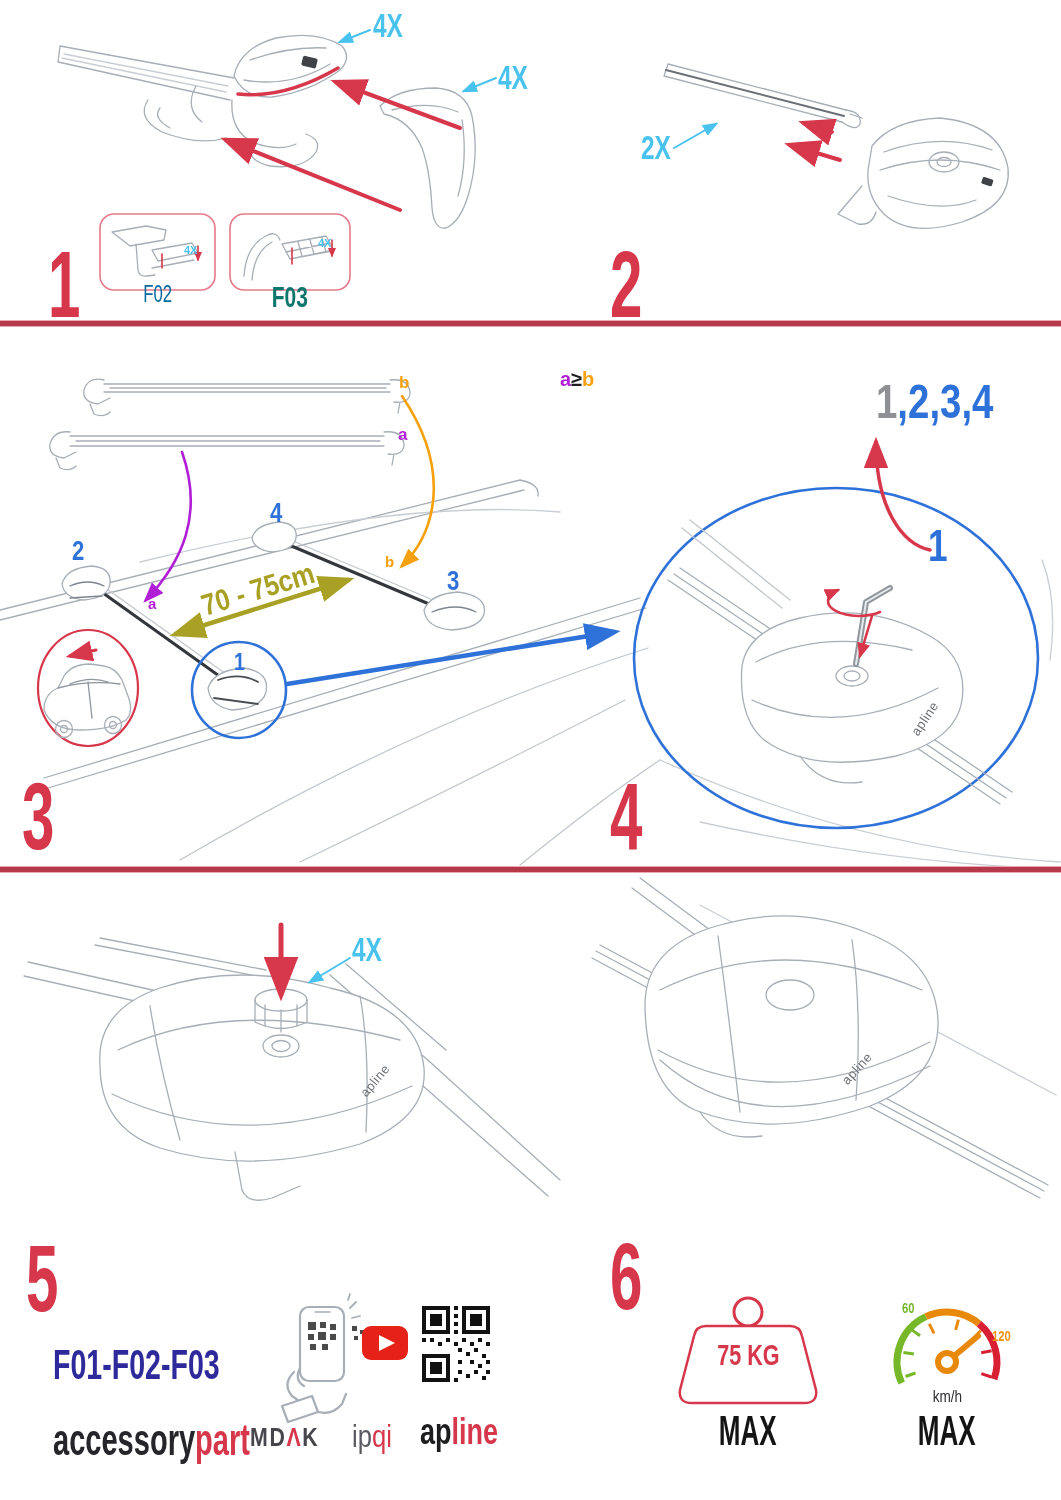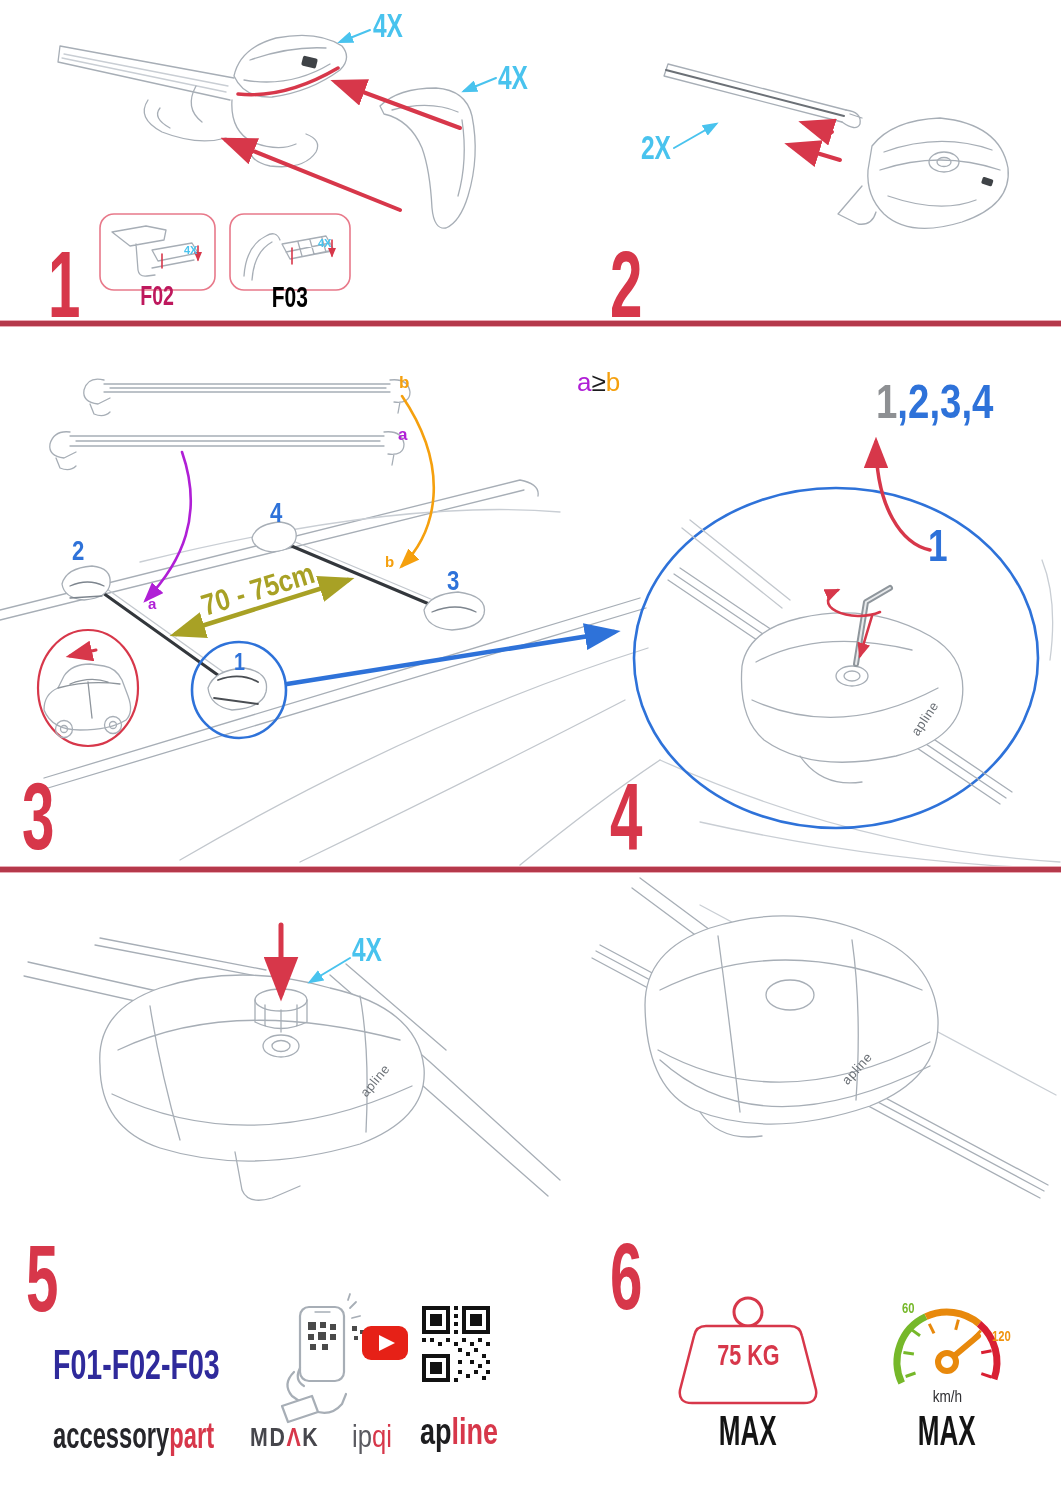--- a/index.html
+++ b/index.html
@@ -261,47 +261,47 @@
 <div class="txt stepnum" style="left:610px;top:238px"><span class="cond">2</span></div>
 <div class="txt stepnum" style="left:22px;top:770px"><span class="cond">3</span></div>
 <div class="txt stepnum" style="left:610px;top:770px"><span class="cond">4</span></div>
 <div class="txt stepnum" style="left:26px;top:1232px"><span class="cond">5</span></div>
 <div class="txt stepnum" style="left:610px;top:1230px"><span class="cond">6</span></div>
 
 <div class="txt qty" style="left:373px;top:8px"><span class="cond">4X</span></div>
 <div class="txt qty" style="left:498px;top:60px"><span class="cond">4X</span></div>
 <div class="txt tinyqty" style="left:184px;top:245px"><span>4X</span></div>
 <div class="txt tinyqty" style="left:318px;top:238px"><span>4X</span></div>
-<div class="txt" style="left:100px;top:282px;width:115px;text-align:center;font-size:28px;font-weight:bold;color:#be185d"><span class="ccond" style="transform:scaleX(.7)">F02</span></div>
-<div class="txt" style="left:230px;top:282px;width:120px;text-align:center;font-size:30px;font-weight:bold;color:#000000"><span class="ccond" style="transform:scaleX(.7)">F03</span></div>
+<div class="txt" style="left:100px;top:282px;width:115px;text-align:center;font-size:24px;font-weight:normal;color:#0369a1"><span class="ccond" style="transform:scaleX(.7)">F02</span></div>
+<div class="txt" style="left:230px;top:282px;width:120px;text-align:center;font-size:30px;font-weight:bold;color:#0f766e"><span class="ccond" style="transform:scaleX(.7)">F03</span></div>
 
 <div class="txt qty" style="left:641px;top:130px"><span class="cond">2X</span></div>
 
 <div class="txt" style="left:399px;top:374px;font-size:17px;font-weight:bold;color:#f5a00e"><span>b</span></div>
 <div class="txt" style="left:398px;top:426px;font-size:17px;font-weight:bold;color:#b01fd6"><span>a</span></div>
-<div class="txt" style="left:577px;top:369px;font-size:26px;font-weight:normal"><span style="color:#b01fd6">a</span><span style="color:#1c1c1e">≥</span><span style="color:#f5a00e">b</span></div>
+<div class="txt" style="left:560px;top:369px;font-size:20px;font-weight:bold"><span style="color:#b01fd6">a</span><span style="color:#1c1c1e">≥</span><span style="color:#f5a00e">b</span></div>
 <div class="txt posnum" style="left:72px;top:538px"><span class="cond">2</span></div>
 <div class="txt posnum" style="left:270px;top:500px"><span class="cond">4</span></div>
 <div class="txt posnum" style="left:447px;top:568px"><span class="cond">3</span></div>
 <div class="txt posnum" style="left:234px;top:650px;font-size:24px"><span class="cond">1</span></div>
 <div class="txt" style="left:198px;top:592px;font-size:30px;font-weight:bold;color:#a8a125;transform:rotate(-17deg) scaleX(.85);transform-origin:0 0"><span>70 - 75cm</span></div>
 <div class="txt" style="left:148px;top:596px;font-size:15px;font-weight:bold;color:#b01fd6"><span>a</span></div>
 <div class="txt" style="left:385px;top:554px;font-size:15px;font-weight:bold;color:#f5a00e"><span>b</span></div>
 
 <div class="txt" style="left:876px;top:378px;font-size:48px;font-weight:bold"><span class="cond" style="transform:scaleX(.8)"><span style="color:#8e9093">1</span><span style="color:#2e72d9">,2,3,4</span></span></div>
 <div class="txt" style="left:928px;top:524px;font-size:44px;font-weight:bold;color:#2e72d9"><span class="cond" style="transform:scaleX(.8)">1</span></div>
 <div class="txt brandmark" style="left:906px;top:712px;transform:rotate(-56deg)"><span>apline</span></div>
 
 <div class="txt qty" style="left:352px;top:932px"><span class="cond">4X</span></div>
 <div class="txt brandmark" style="left:356px;top:1074px;transform:rotate(-50deg)"><span>apline</span></div>
 <div class="txt brandmark" style="left:838px;top:1062px;transform:rotate(-48deg)"><span>apline</span></div>
 
 <div class="txt" style="left:53px;top:1344px;font-size:42px;font-weight:bold;color:#2f2a9b"><span class="cond" style="transform:scaleX(.68)">F01-F02-F03</span></div>
 
-<div class="txt" style="left:53px;top:1418px;font-size:36px;font-weight:bold"><span class="cond" style="transform:scaleX(.66)"><span style="color:#26262a">accessory</span><span style="color:#d7374a">part</span></span></div>
+<div class="txt" style="left:53px;top:1418px;font-size:44px;font-weight:bold"><span class="cond" style="transform:scaleX(.66)"><span style="color:#26262a">accessory</span><span style="color:#d7374a">part</span></span></div>
 <div class="txt" style="left:250px;top:1424px;font-size:26px;font-weight:bold;letter-spacing:2px"><span class="cond" style="transform:scaleX(.82)"><span style="color:#46464c">MD</span><span style="color:#d7374a">Λ</span><span style="color:#46464c">K</span></span></div>
 <div class="txt" style="left:352px;top:1420px;font-size:32px"><span class="cond" style="transform:scaleX(.8)"><span style="color:#5a5a60">ip</span><span style="color:#d7374a">qi</span></span></div>
 <div class="txt" style="left:420px;top:1414px;font-size:36px;font-weight:bold"><span class="cond" style="transform:scaleX(.75)"><span style="color:#1d1d1f">ap</span><span style="color:#d7374a">line</span></span></div>
 
 <div class="txt" style="left:678px;top:1340px;width:140px;text-align:center;font-size:30px;font-weight:bold;color:#d7374a"><span class="ccond" style="transform:scaleX(.72)">75 KG</span></div>
 <div class="txt" style="left:678px;top:1410px;width:140px;text-align:center;font-size:42px;font-weight:bold;color:#141414"><span class="ccond" style="transform:scaleX(.62)">MAX</span></div>
 
 <div class="txt" style="left:902px;top:1300px;font-size:15px;font-weight:bold;color:#76b82a"><span class="cond" style="transform:scaleX(.75)">60</span></div>
 <div class="txt" style="left:992px;top:1328px;font-size:15px;font-weight:bold;color:#f0930f"><span class="cond" style="transform:scaleX(.75)">120</span></div>
 <div class="txt" style="left:887px;top:1388px;width:120px;text-align:center;font-size:17px;color:#2f2f33"><span class="ccond" style="transform:scaleX(.8)">km/h</span></div>

